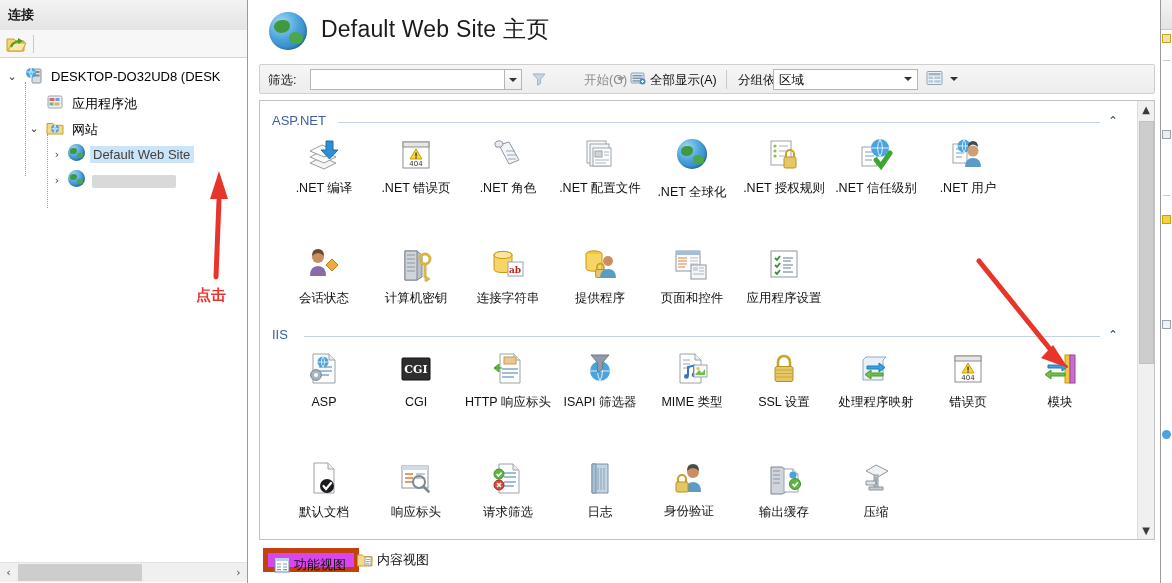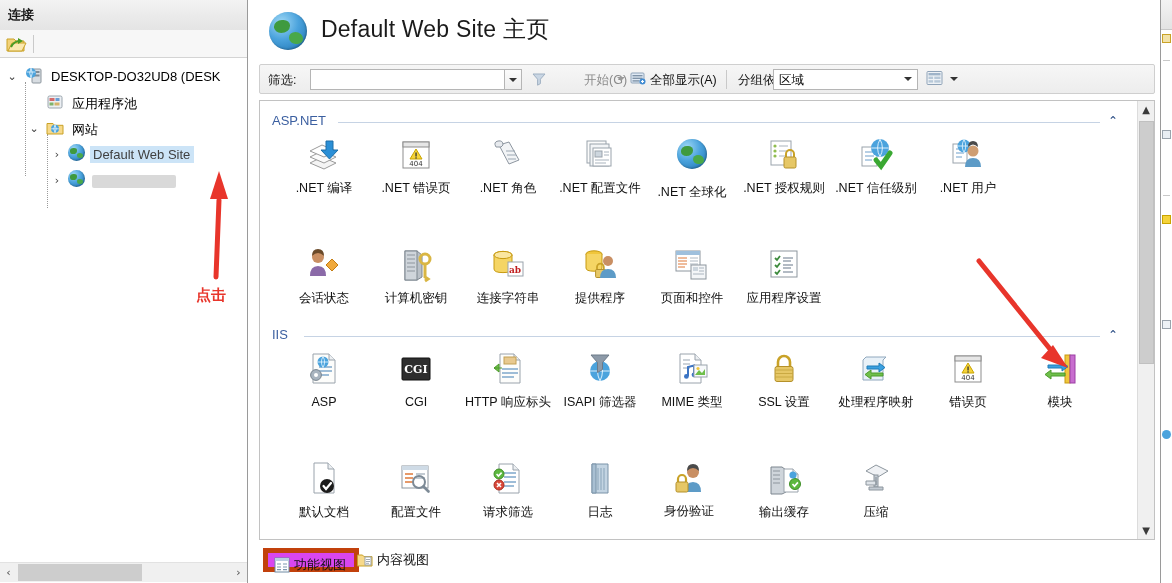--- a/index.html
+++ b/index.html
@@ -678,21 +678,21 @@
           <div class="ic">
             <svg width="44" height="42" viewBox="0 0 44 42">
               <rect x="8" y="7" width="26" height="22" fill="#fff" stroke="#8d969e"></rect>
               <rect x="8" y="7" width="26" height="4" fill="#cfdbe6"></rect>
               <path d="M11 15 h8 M11 19 h8 M11 23 h8" stroke="#e07a3a" stroke-width="1.3"></path>
               <path d="M22 15 h9 M22 19 h9" stroke="#b0bac4" stroke-width="1.3"></path>
               <circle cx="25" cy="23" r="6" fill="none" stroke="#7d8a96" stroke-width="2"></circle>
               <path d="M29.5 27.5 l5 5" stroke="#7d8a96" stroke-width="2.6" stroke-linecap="round"></path>
             </svg>
           </div>
-          <div class="cl">配置文件</div>
+          <div class="cl">响应标头</div>
         </div>
 
         <div class="cell" style="left:202px; top:358px;">
           <div class="ic">
             <svg width="44" height="42" viewBox="0 0 44 42">
               <path d="M13 5 h14 l6 6 v23 h-20 z" fill="#fff" stroke="#9aa3ac"></path>
               <path d="M27 5 v6 h6" fill="#eceff2" stroke="#9aa3ac"></path>
               <path d="M18 14 h12 M18 18 h12 M18 23 h12 M18 27 h10" stroke="#7fa8cb" stroke-width="1.4"></path>
               <circle cx="13" cy="15" r="5" fill="#5db83f" stroke="#3f8f27"></circle>
               <path d="M10.6 15 l1.8 2 l3.2 -3.4" stroke="#fff" stroke-width="1.6" fill="none"></path>

